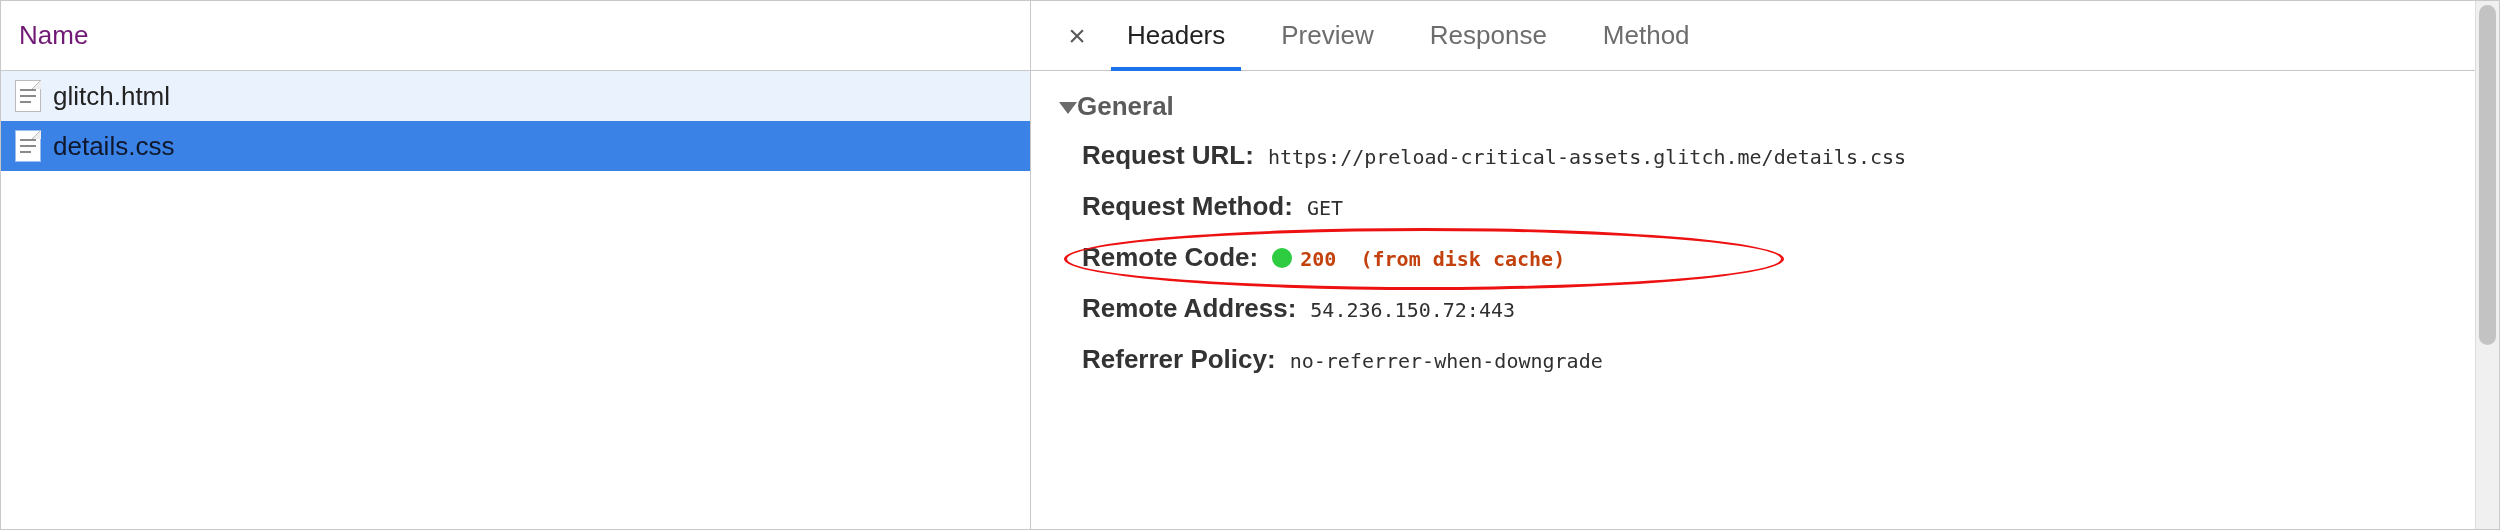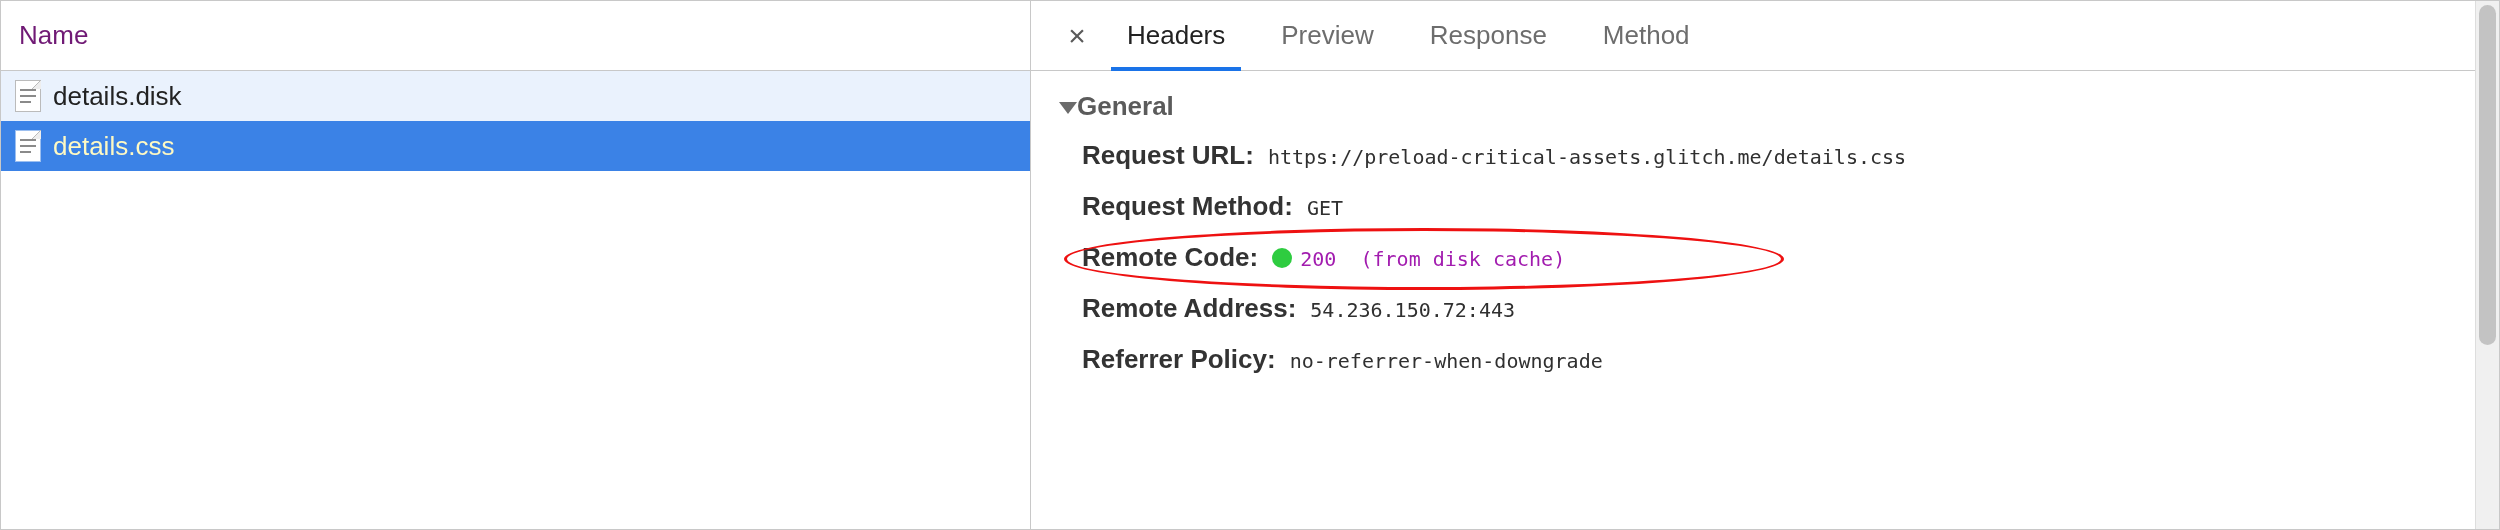--- a/index.html
+++ b/index.html
@@ -37,21 +37,21 @@
   }
   .file-row {
     height: 50px;
     display: flex;
     align-items: center;
     padding: 0 14px;
     gap: 12px;
     cursor: pointer;
   }
   .file-row.normal { background: #eaf2fd; }
-  .file-row.selected { background: #3b82e6; color: #fef9c3; }
+  .file-row.selected { background: #3b82e6; color: #0f172a; }
   .file-icon {
     width: 26px;
     height: 32px;
     background: #fff;
     border: 1px solid #bbb;
     position: relative;
     flex-shrink: 0;
   }
   .file-row.selected .file-icon { border-color: #9cbff0; }
   .file-icon .fold {
@@ -154,21 +154,21 @@
     gap: 14px;
     white-space: nowrap;
   }
   .kv .k { font-weight: 700; color: #333; }
   .kv .v-mono {
     font-family: Menlo, Consolas, monospace;
     font-size: 20px;
     color: #303030;
     white-space: nowrap;
   }
-  .kv .v-mono.dim { color: #a21caf; }
+  .kv .v-mono.dim { color: #c2410c; font-weight: bold; }
   .status-dot {
     width: 20px; height: 20px;
     border-radius: 50%;
     background: #2ecc40;
     display: inline-block;
     vertical-align: -2px;
     margin-right: 8px;
   }
   .annot {
     position: absolute;
@@ -185,21 +185,21 @@
   <div class="left">
     <div class="left-header">
       <span>Name</span>
     </div>
 
     <div class="file-row normal">
       <span class="file-icon">
           <span class="fold"></span>
           <span class="lines"></span>
         </span>
-      <span>details.disk</span>
+      <span>glitch.html</span>
     </div>
 
     <div class="file-row selected">
       <span class="file-icon">
           <span class="fold"></span>
           <span class="lines"></span>
         </span>
       <span>details.css</span>
     </div>
   </div>

